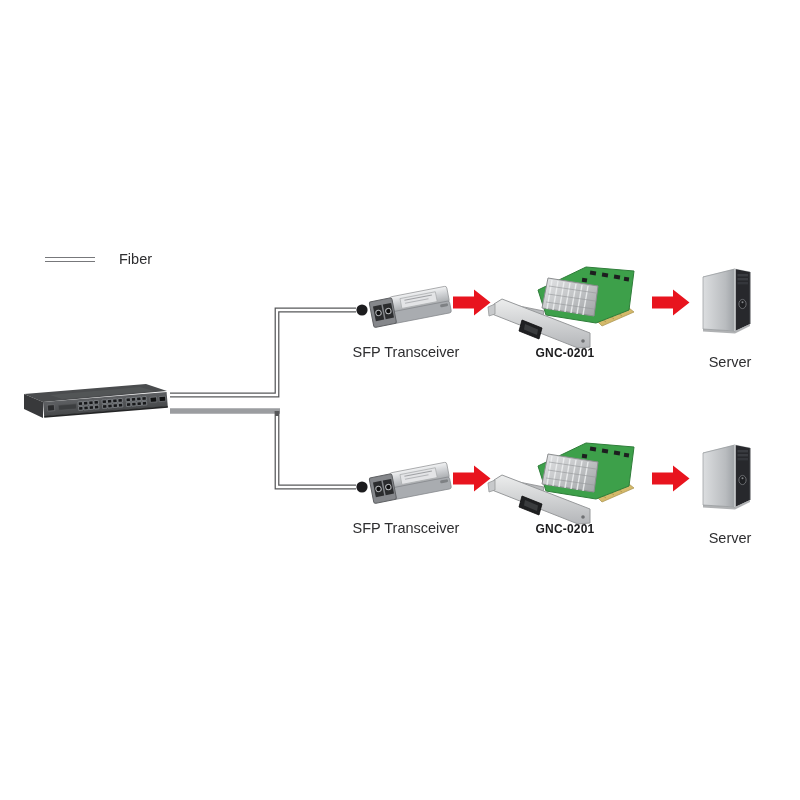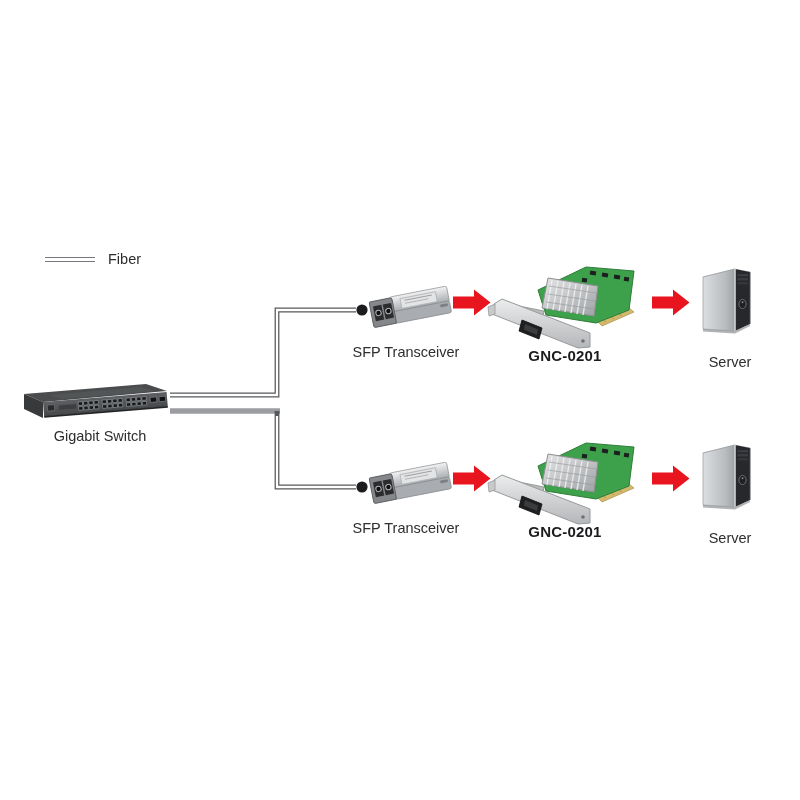--- a/index.html
+++ b/index.html
@@ -4,36 +4,36 @@
 <style>
   html,body{margin:0;padding:0;}
   body{
     width:800px;height:800px;background:#ffffff;position:relative;overflow:hidden;
     font-family:"Liberation Sans","DejaVu Sans",sans-serif;color:#2e2e30;
   }
   .canvas{position:absolute;inset:0;}
   .wires{position:absolute;left:0;top:0;z-index:1;}
   .legend{position:absolute;left:45px;top:252px;z-index:2;display:flex;align-items:center;}
   .legend-line{width:50px;height:5px;border-top:1.7px solid #77787b;border-bottom:1.7px solid #77787b;box-sizing:border-box;}
-  .legend-label{margin-left:13px;font-size:14.5px;line-height:1;color:#2e2e30;}
+  .legend-label{margin-left:24px;font-size:14.5px;line-height:1;color:#2e2e30;}
   .switch-block{position:absolute;left:20px;top:381px;width:160px;z-index:2;}
   .switch-illo{display:block;width:152px;height:44px;}
   .caption{font-size:14.5px;text-align:center;color:#2e2e30;line-height:1.15;}
   .switch-cap{margin-top:3px;width:160px;}
   .row{position:absolute;left:0;width:800px;height:132px;z-index:2;}
   .row-top{top:264px;}
   .row-bottom{top:440px;}
   .illo{position:absolute;display:block;}
   .sfp{left:368px;top:16px;width:88px;height:56px;}
   .sfp-cap{position:absolute;left:340px;top:80px;width:132px;}
   .arrow{width:38px;height:27px;top:25px;}
   .a1{left:453px;}
   .a2{left:652px;}
   .nic{left:486px;top:0px;width:156px;height:88px;}
-  .nic-cap{position:absolute;left:505px;top:83px;width:120px;font-weight:bold;font-size:15px;color:#1b1b1d;letter-spacing:.2px;}
+  .nic-cap{position:absolute;left:505px;top:83px;width:120px;font-weight:bold;font-size:12px;color:#1b1b1d;letter-spacing:.2px;}
   .server{left:698px;top:2px;width:62px;height:74px;}
   .server-cap{position:absolute;left:688px;top:80px;width:84px;margin-top:10px;}
 </style>
 </head>
 <body>
 
 <svg width="0" height="0" style="position:absolute" aria-hidden="true">
   <defs>
     <linearGradient id="gFront" x1="0" y1="0" x2="0" y2="1">
       <stop offset="0" stop-color="#5e6063"></stop>
@@ -189,21 +189,20 @@
 
   <div class="legend">
     <div class="legend-line"></div>
     <span class="legend-label">Fiber</span>
   </div>
 
   <div class="switch-block">
     <svg class="switch-illo" viewBox="0 0 152 44">
         <use href="#sym-switch"></use>
       </svg>
-    <div class="caption switch-cap">Gigabit Switch</div>
   </div>
 
   <div class="row row-top">
     <svg class="illo sfp" viewBox="0 0 88 56">
         <use href="#sym-sfp"></use>
       </svg>
     <div class="caption sfp-cap">SFP Transceiver</div>
     <svg class="illo arrow a1" viewBox="0 0 38 27">
         <use href="#sym-arrow"></use>
       </svg>

